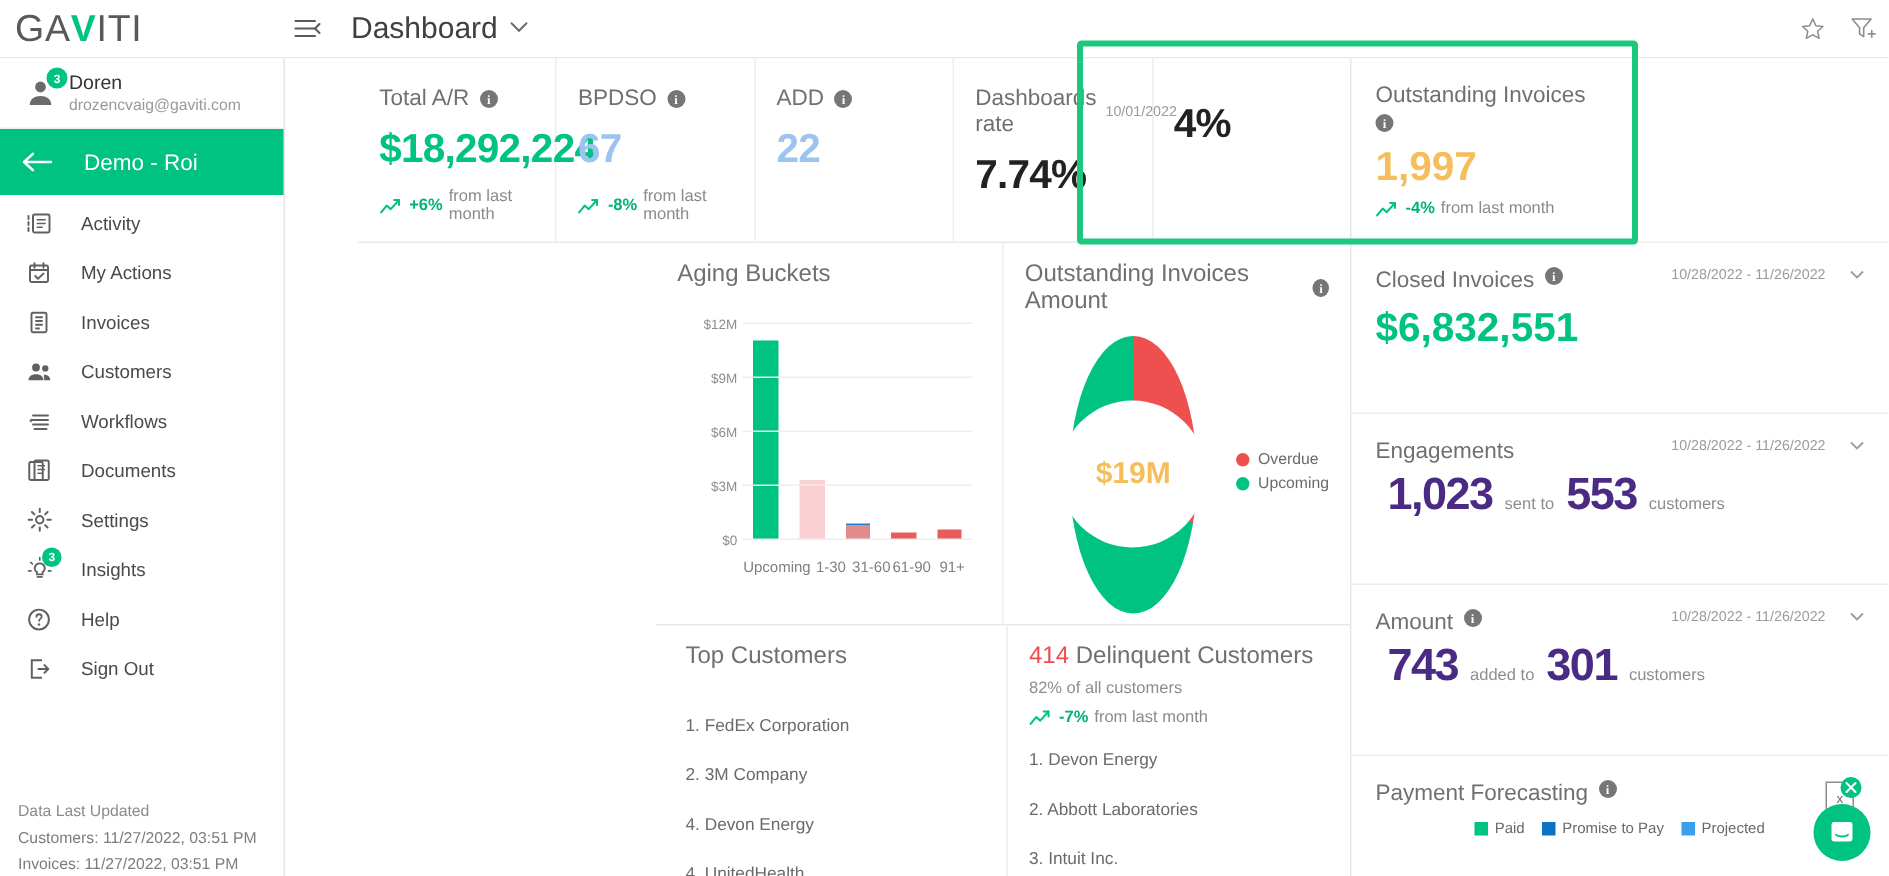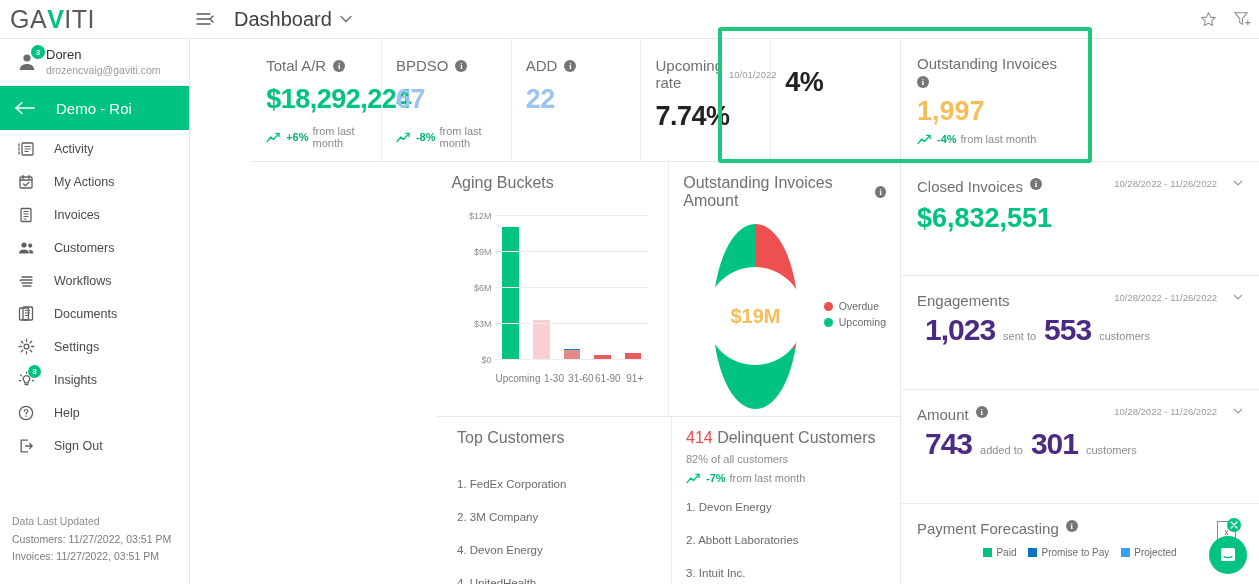--- a/index.html
+++ b/index.html
@@ -43,21 +43,21 @@
   .nav{ padding-top:2px; }
   .nav-item{ display:flex; align-items:center; height:33px; padding-left:14px; position:relative; }
   .nav-item .ico{ width:24px; display:flex; align-items:center; justify-content:center; color:#5f6062; }
   .nav-item .lbl{ margin-left:16px; font-size:12.5px; color:#4a4a4a; }
   .nav-item.active{ background:#e4f7ef; }
   .nav-item.active .lbl{ color:#00b377; }
   .nav-item.active .ico{ color:#00c281; }
   .nav-badge{ position:absolute; left:28px; top:2px; background:#00c281; color:#fff; font-size:8px;
               width:13px; height:13px; border-radius:50%; display:flex; align-items:center; justify-content:center; font-weight:700; }
 
-  .data-updated{ position:absolute; bottom:20px; left:12px; right:8px; line-height:1.55; }
+  .data-updated{ position:absolute; bottom:0; left:12px; right:8px; line-height:1.55; }
   .du-title{ font-size:10.5px; color:#8c8c8c; margin-bottom:2px; }
   .du-line{ font-size:10.5px; color:#7c7c7c; }
 
   
   .main{ flex:1; display:flex; min-width:0; background:#fff; }
   .center{ flex:1; min-width:0; display:flex; flex-direction:column;align-items:flex-end; }
 
   
   .kpi-strip{ display:flex; height:123px; flex:0 0 123px; border-bottom:1px solid #e8e8e8; }
   .kpi{ flex:1; padding:18px 14px 0 14px; border-right:1px solid #ededed; min-width:0; }
@@ -355,21 +355,21 @@
             </div>
             <div class="kpi">
               <div class="kpi-head">
                 <span class="kpi-title">ADD</span>
                 <span class="info-i">i</span>
               </div>
               <div class="kpi-value v-blue">22</div>
             </div>
             <div class="kpi">
               <div class="kpi-head">
-                <span class="kpi-title">Upcoming rate</span>
+                <span class="kpi-title">Dashboards rate</span>
                 <span class="kpi-date">10/01/2022</span>
               </div>
               <div class="kpi-value v-dark">7.74%</div>
             </div>
             <div class="kpi">
               <div class="kpi-value v-dark">4%</div>
             </div>
           </div>
 
         <div class="charts-row">

